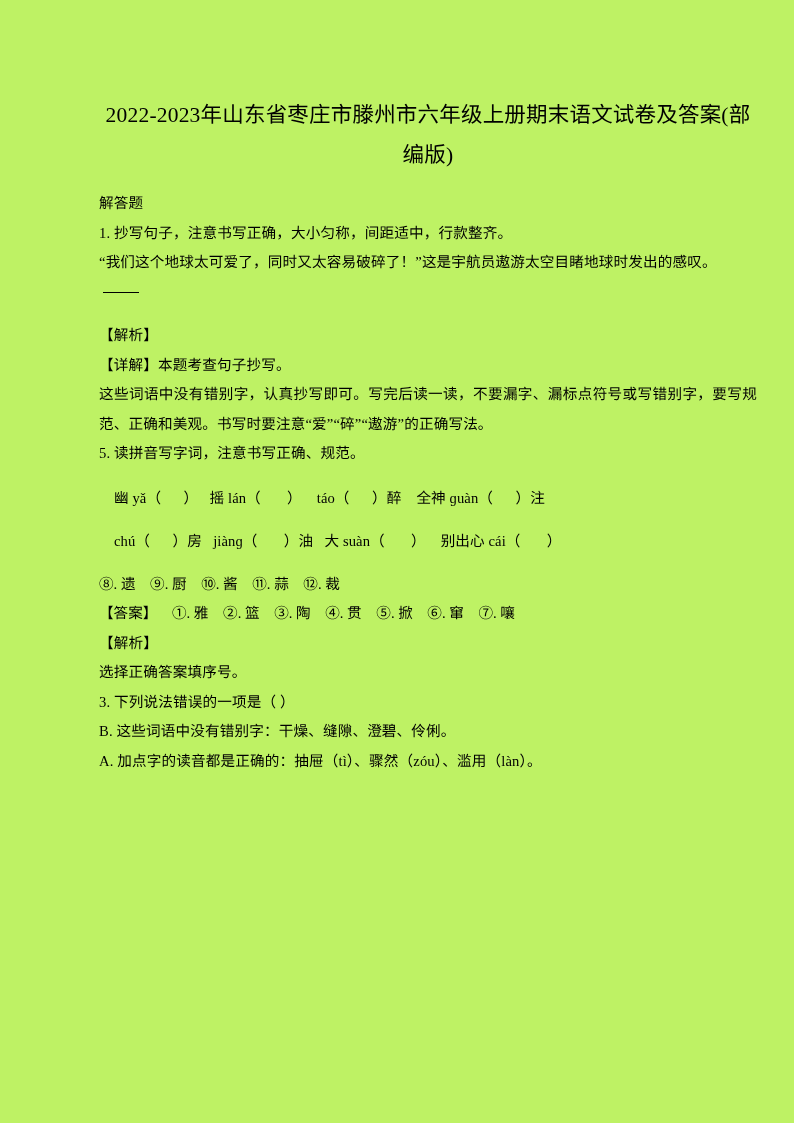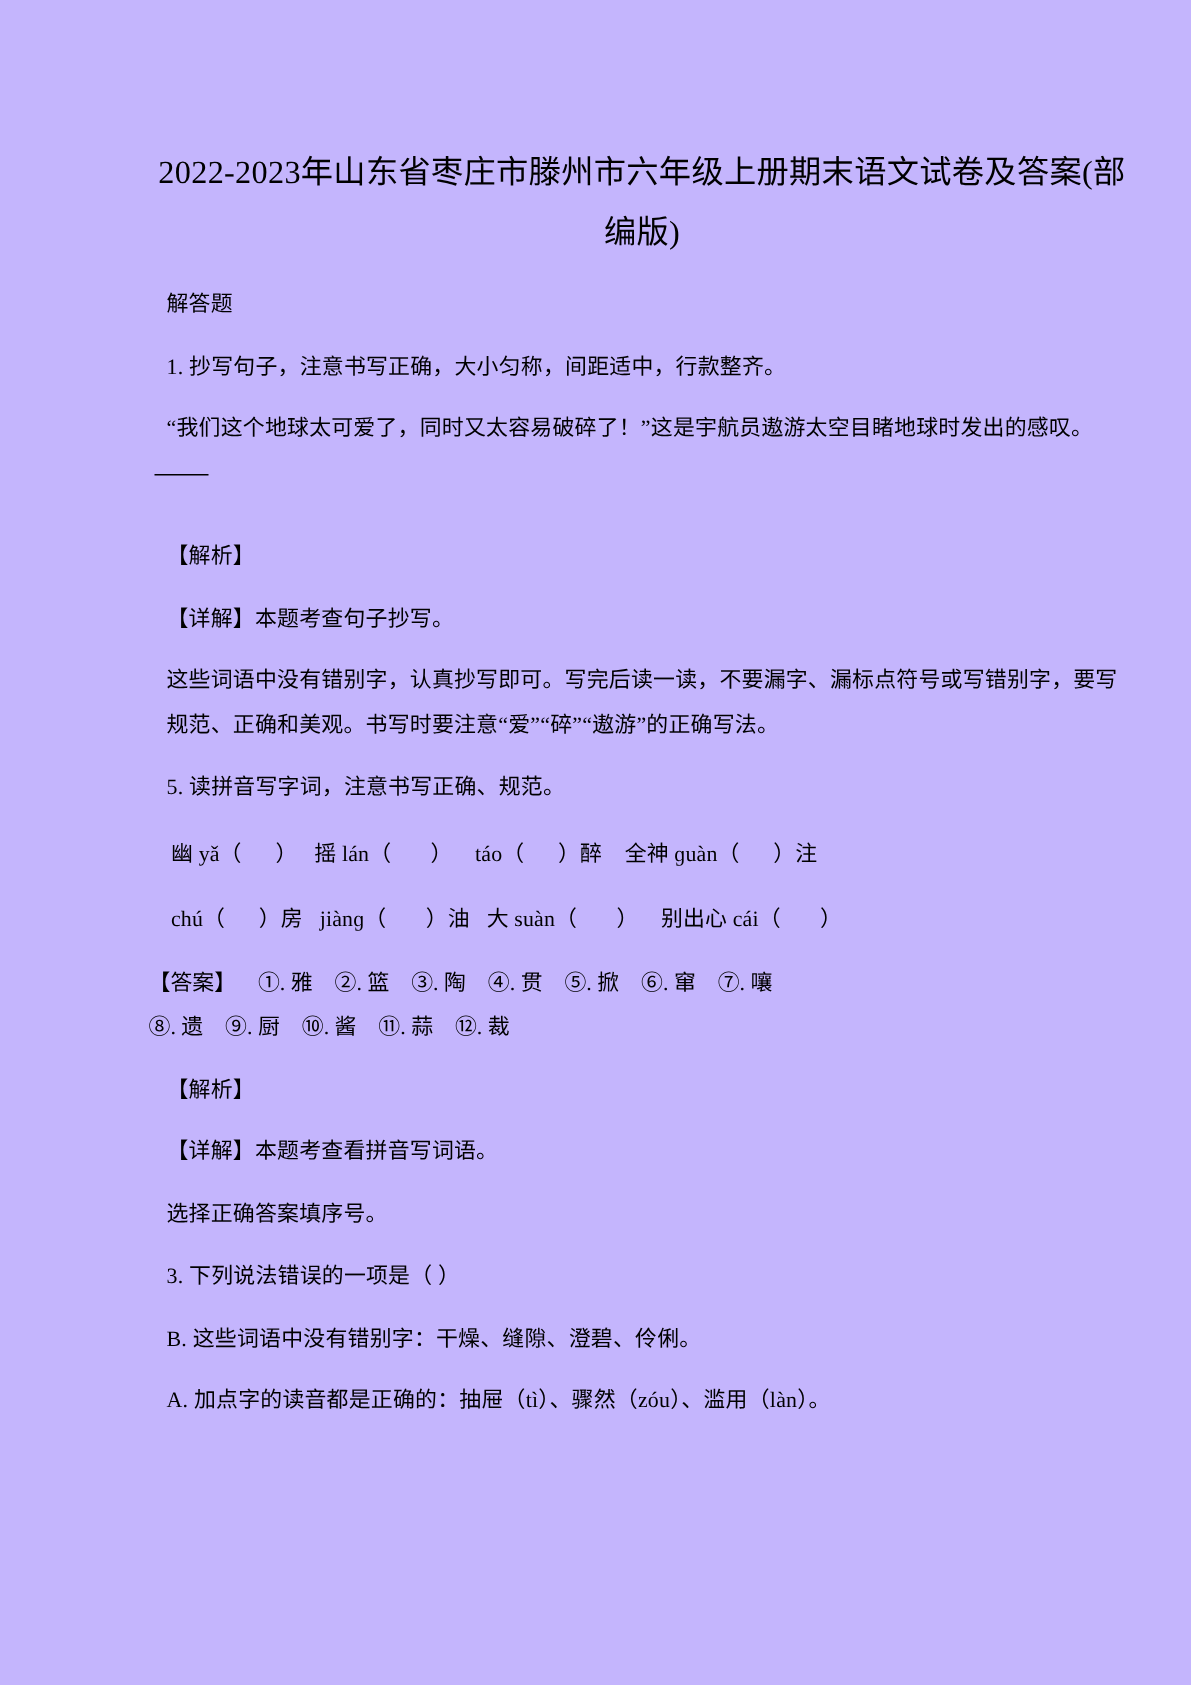--- a/index.html
+++ b/index.html
@@ -14,36 +14,36 @@
     font-family: "Liberation Serif", "DejaVu Serif", serif;
     color: #000000;
     -webkit-font-smoothing: none;
   }
   .page {
     position: relative;
     width: 794px;
     height: 1123px;
     box-sizing: border-box;
     padding: 95px 37px 0 99px;
-    background: #c4b5fd;
+    background: #bef264;
     overflow: hidden;
   }
   .doc-title {
     font-size: 21.5px;
     line-height: 40px;
     text-align: center;
     font-weight: normal;
     margin: 0 0 14px 0;
     letter-spacing: 0.2px;
     padding: 0 6px;
   }
   .para {
     font-size: 14.6px;
     line-height: 29.5px;
-    margin: 12px;
+    margin: 0;
     text-align: justify;
     text-justify: inter-ideograph;
     letter-spacing: 0.15px;
   }
   .divider-wrap {
     height: 29.5px;
     display: block;
   }
   .divider {
     display: block;
@@ -88,26 +88,25 @@
 
   <p class="para">【详解】本题考查句子抄写。</p>
 
   <p class="para">这些词语中没有错别字，认真抄写即可。写完后读一读，不要漏字、漏标点符号或写错别字，要写规范、正确和美观。书写时要注意“爱”“碎”“遨游”的正确写法。</p>
 
   <p class="para">5. 读拼音写字词，注意书写正确、规范。</p>
 
   <p class="pinyin-line">幽 yǎ（      ）   摇 lán（       ）    táo（      ）醉    全神 ɡuàn（      ）注</p>
   <p class="pinyin-line">chú（      ）房   jiànɡ（       ）油   大 suàn（       ）    别出心 cái（       ）</p>
 
+  <p class="ans-line">⑧. 遗    ⑨. 厨    ⑩. 酱    ⑪. 蒜    ⑫. 裁</p>
   <p class="ans-line">【答案】    ①. 雅    ②. 篮    ③. 陶    ④. 贯    ⑤. 掀    ⑥. 窜    ⑦. 嚷</p>
-  <p class="ans-line">⑧. 遗    ⑨. 厨    ⑩. 酱    ⑪. 蒜    ⑫. 裁</p>
 
   <p class="para">【解析】</p>
 
-  <p class="para">【详解】本题考查看拼音写词语。</p>
 
 
   <p class="para">选择正确答案填序号。</p>
 
   <p class="para">3. 下列说法错误的一项是（    ）</p>
 
   <p class="para">B. 这些词语中没有错别字：干燥、缝隙、澄碧、伶俐。</p>
 
   <p class="para">A. 加点字的读音都是正确的：抽屉（tì）、骤然（zóu）、滥用（làn）。</p>
 

